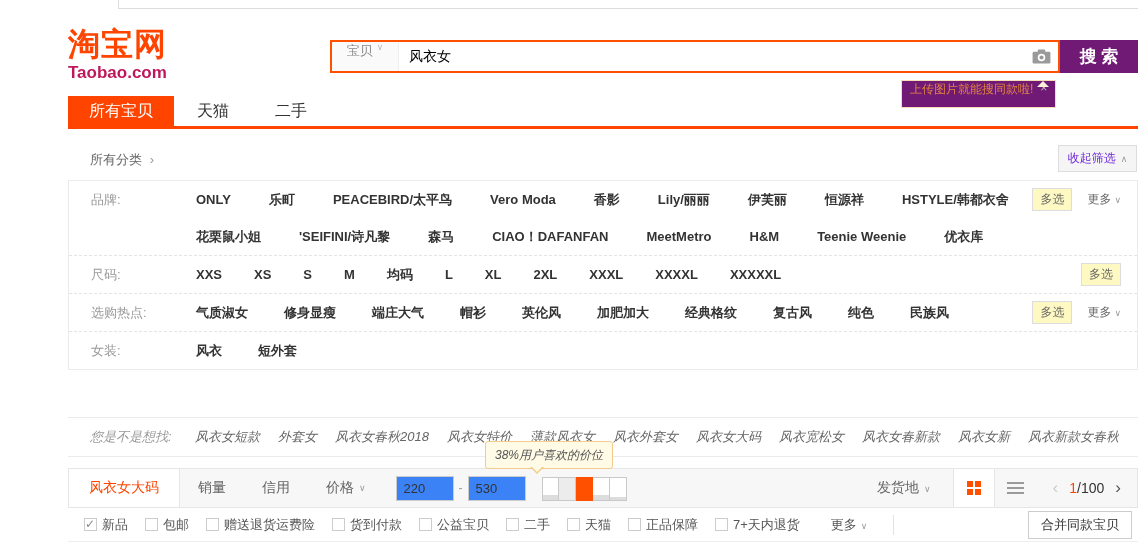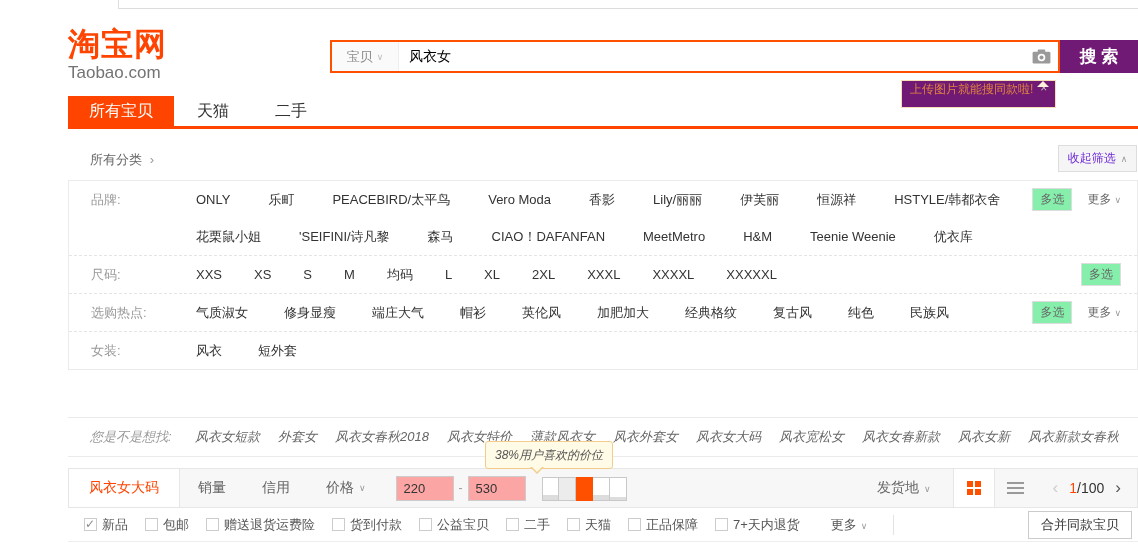--- a/index.html
+++ b/index.html
@@ -4,26 +4,26 @@
 <style>
   html,body{margin:0;padding:0;background:#fff;}
   .page{position:relative;width:1138px;height:558px;background:#fff;overflow:hidden;
         font-family:"Liberation Sans","DejaVu Sans",sans-serif;-webkit-font-smoothing:antialiased;}
   
   .top-line{position:absolute;top:8px;left:118px;right:0;border-top:1px solid #ddd;}
   .top-stub{position:absolute;top:0;left:118px;height:8px;border-left:1px solid #ddd;}
   
   .logo{position:absolute;left:68px;top:28px;cursor:pointer;}
   .logo-cn{font-size:32px;font-weight:bold;color:#ff4400;line-height:1;letter-spacing:1px;}
-  .logo-en{font-size:17px;font-weight:normal;color:#737373;margin-top:3px;}
+  .logo-en{font-size:17px;font-weight:bold;color:#be185d;margin-top:3px;}
   
   .search-bar{position:absolute;left:330px;top:40px;width:730px;height:33px;border:2px solid #ff5000;
               box-sizing:border-box;background:#fff;display:flex;align-items:stretch;}
   .search-cat{width:66px;background:#fafafa;border-right:1px solid #eee;color:#888;font-size:13px;
-              display:flex;align-items:center;justify-content:center;gap:4px;cursor:pointer;flex-shrink:0;}
+              display:flex;align-items:flex-start;justify-content:center;gap:4px;cursor:pointer;flex-shrink:0;}
   .search-cat::after{content:"∨";font-size:9px;color:#bbb;}
   .search-input{flex:1;border:none;outline:none;font-size:14px;color:#000;padding:0 10px;min-width:0;background:#fff;}
   .camera-btn{width:34px;display:flex;align-items:center;justify-content:center;cursor:pointer;flex-shrink:0;}
   .search-btn{position:absolute;left:1060px;top:40px;width:78px;height:33px;background:#701a75;border:none;
               color:#fff;font-size:17px;font-weight:bold;cursor:pointer;font-family:inherit;}
   
   .upload-tip{position:absolute;left:901px;top:80px;height:26px;background:#701a75;border:1px solid #f5ddb8;
               display:flex;align-items:flex-start;padding:0 8px;gap:7px;font-size:12px;color:#e0823f;z-index:4;}
   .upload-tip .close{color:#c3c3c3;font-size:12px;cursor:pointer;}
   .tip-arrow-b{position:absolute;left:1036px;top:73px;width:0;height:0;border:7px solid transparent;
@@ -42,28 +42,28 @@
                 background:#f5f5f5;border:1px solid #ddd;font-size:12px;color:#6d28d9;cursor:pointer;
                 display:flex;align-items:center;justify-content:center;gap:5px;font-family:inherit;}
   .collapse-btn::after{content:"∧";font-size:9px;color:#999;}
   
   .panel{position:absolute;left:68px;top:180px;width:1070px;box-sizing:border-box;
          border:1px solid #ebebeb;background:#fff;}
   .prow{display:flex;align-items:flex-start;border-bottom:1px dashed #e4e4e4;min-height:37px;}
   .prow:last-child{border-bottom:none;}
   .prow-label{width:105px;padding-left:22px;flex-shrink:0;color:#999;font-size:13px;line-height:37px;}
   .prow-body{flex:1;min-width:0;}
-  .prow-items{flex:1;display:flex;flex-wrap:wrap;column-gap:36px;padding-right:8px;}
+  .prow-items{flex:1;display:flex;flex-wrap:wrap;column-gap:36px;padding-right:8px;font-weight:bold;}
   .prow-items.tight{column-gap:32px;}
   .prow-items.wide{column-gap:38px;}
   .prow-items.cgap{column-gap:30px;}
   .fitem{font-size:13px;color:#333;line-height:37px;white-space:nowrap;cursor:pointer;}
   .cond::after{content:"∨";font-size:9px;color:#999;margin-left:6px;}
   .prow-actions{margin-left:auto;flex-shrink:0;height:37px;display:flex;align-items:center;gap:15px;padding-right:16px;}
-  .multi-btn{font-size:12px;color:#666;border:1px solid #ddd;background:#86efac;padding:2px 7px;cursor:pointer;font-family:inherit;}
+  .multi-btn{font-size:12px;color:#666;border:1px solid #ddd;background:#fef9c3;padding:2px 7px;cursor:pointer;font-family:inherit;}
   .more-link{font-size:12px;color:#666;cursor:pointer;white-space:nowrap;}
   .more-link::after{content:"∨";font-size:9px;color:#999;margin-left:3px;}
   
   .suggest{position:absolute;left:68px;top:417px;width:1070px;height:40px;box-sizing:border-box;
            border-top:1px solid #ebebeb;border-bottom:1px solid #ebebeb;display:flex;align-items:center;font-style:italic;}
   .suggest-label{width:105px;padding-left:22px;flex-shrink:0;color:#999;font-size:13px;}
   .suggest-items{display:flex;flex-wrap:nowrap;column-gap:18px;overflow:hidden;align-items:center;}
   .sug{font-size:13px;color:#666;white-space:nowrap;cursor:pointer;}
   
   .price-tip{position:absolute;left:485px;top:441px;height:26px;background:#fffbe6;border:1px solid #f3cc8b;
@@ -72,21 +72,21 @@
                 border-top:7px solid #f3cc8b;z-index:6;}
   .ptip-arrow-f{position:absolute;left:531px;top:466px;width:0;height:0;border:6px solid transparent;
                 border-top:6px solid #fffbe6;z-index:7;}
   
   .sortbar{position:absolute;left:68px;top:468px;width:1070px;height:40px;box-sizing:border-box;
            background:#f7f7f7;border:1px solid #e6e6e6;display:flex;align-items:center;}
   .sort-item{height:100%;display:flex;align-items:center;padding:0 18px;font-size:14px;color:#666;cursor:pointer;box-sizing:border-box;}
   .sort-item.active{background:#fff;color:#ff4400;border-right:1px solid #e6e6e6;padding:0 20px;}
   .sort-item.dropdown::after{content:"∨";font-size:9px;color:#999;margin-left:5px;}
   .price-inputs{display:flex;align-items:center;margin-left:12px;}
-  .price-box{width:58px;height:25px;box-sizing:border-box;border:1px solid #ccc;background:#fca5a5;
+  .price-box{width:58px;height:25px;box-sizing:border-box;border:1px solid #ccc;background:#3b82f6;
              font-size:13px;color:#333;padding:0 7px;outline:none;font-family:inherit;}
   .price-dash{color:#999;margin:0 5px;font-size:12px;}
   .pslider{display:flex;align-items:flex-end;margin-left:16px;height:26px;cursor:pointer;}
   .pcell{width:17px;height:24px;box-sizing:border-box;border:1px solid #c9c9c9;border-left:none;background:#fff;position:relative;}
   .pcell:first-child{border-left:1px solid #c9c9c9;}
   .pcell .strip{position:absolute;left:0;right:0;bottom:0;background:#ddd;height:5px;}
   .pcell .strip.short{height:3px;}
   .pcell.gray{background:#ececec;}
   .pcell.sel{background:#ff5000;border-color:#ff5000;}
   .sort-spacer{flex:1;}

